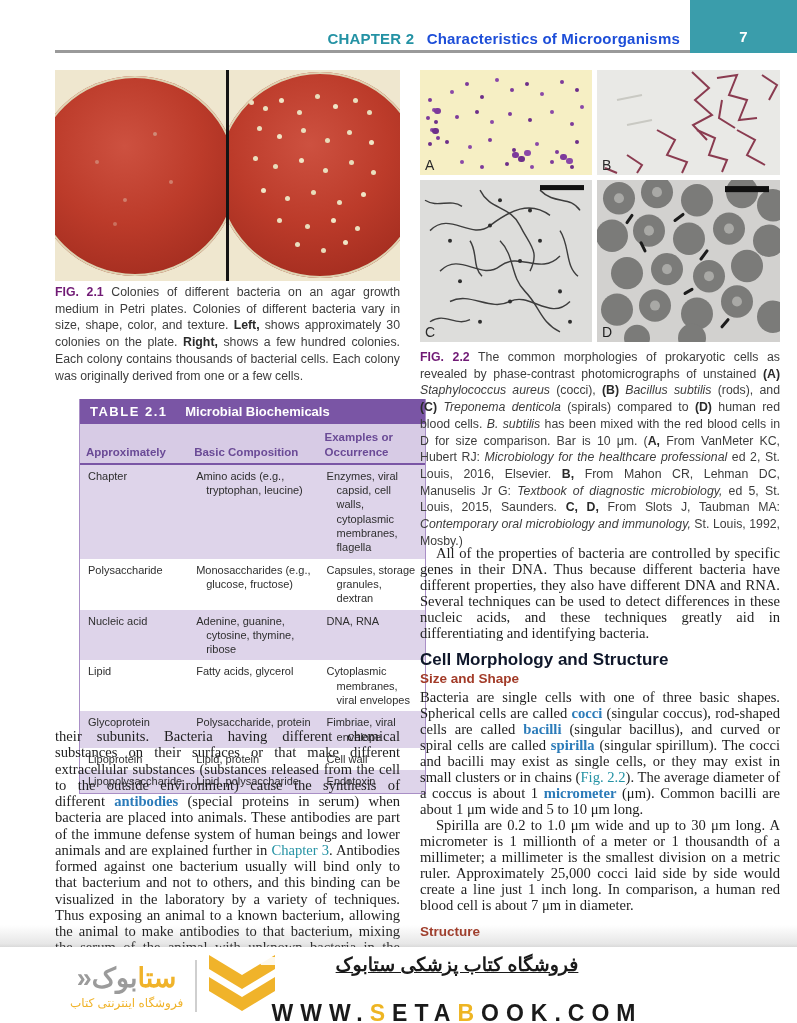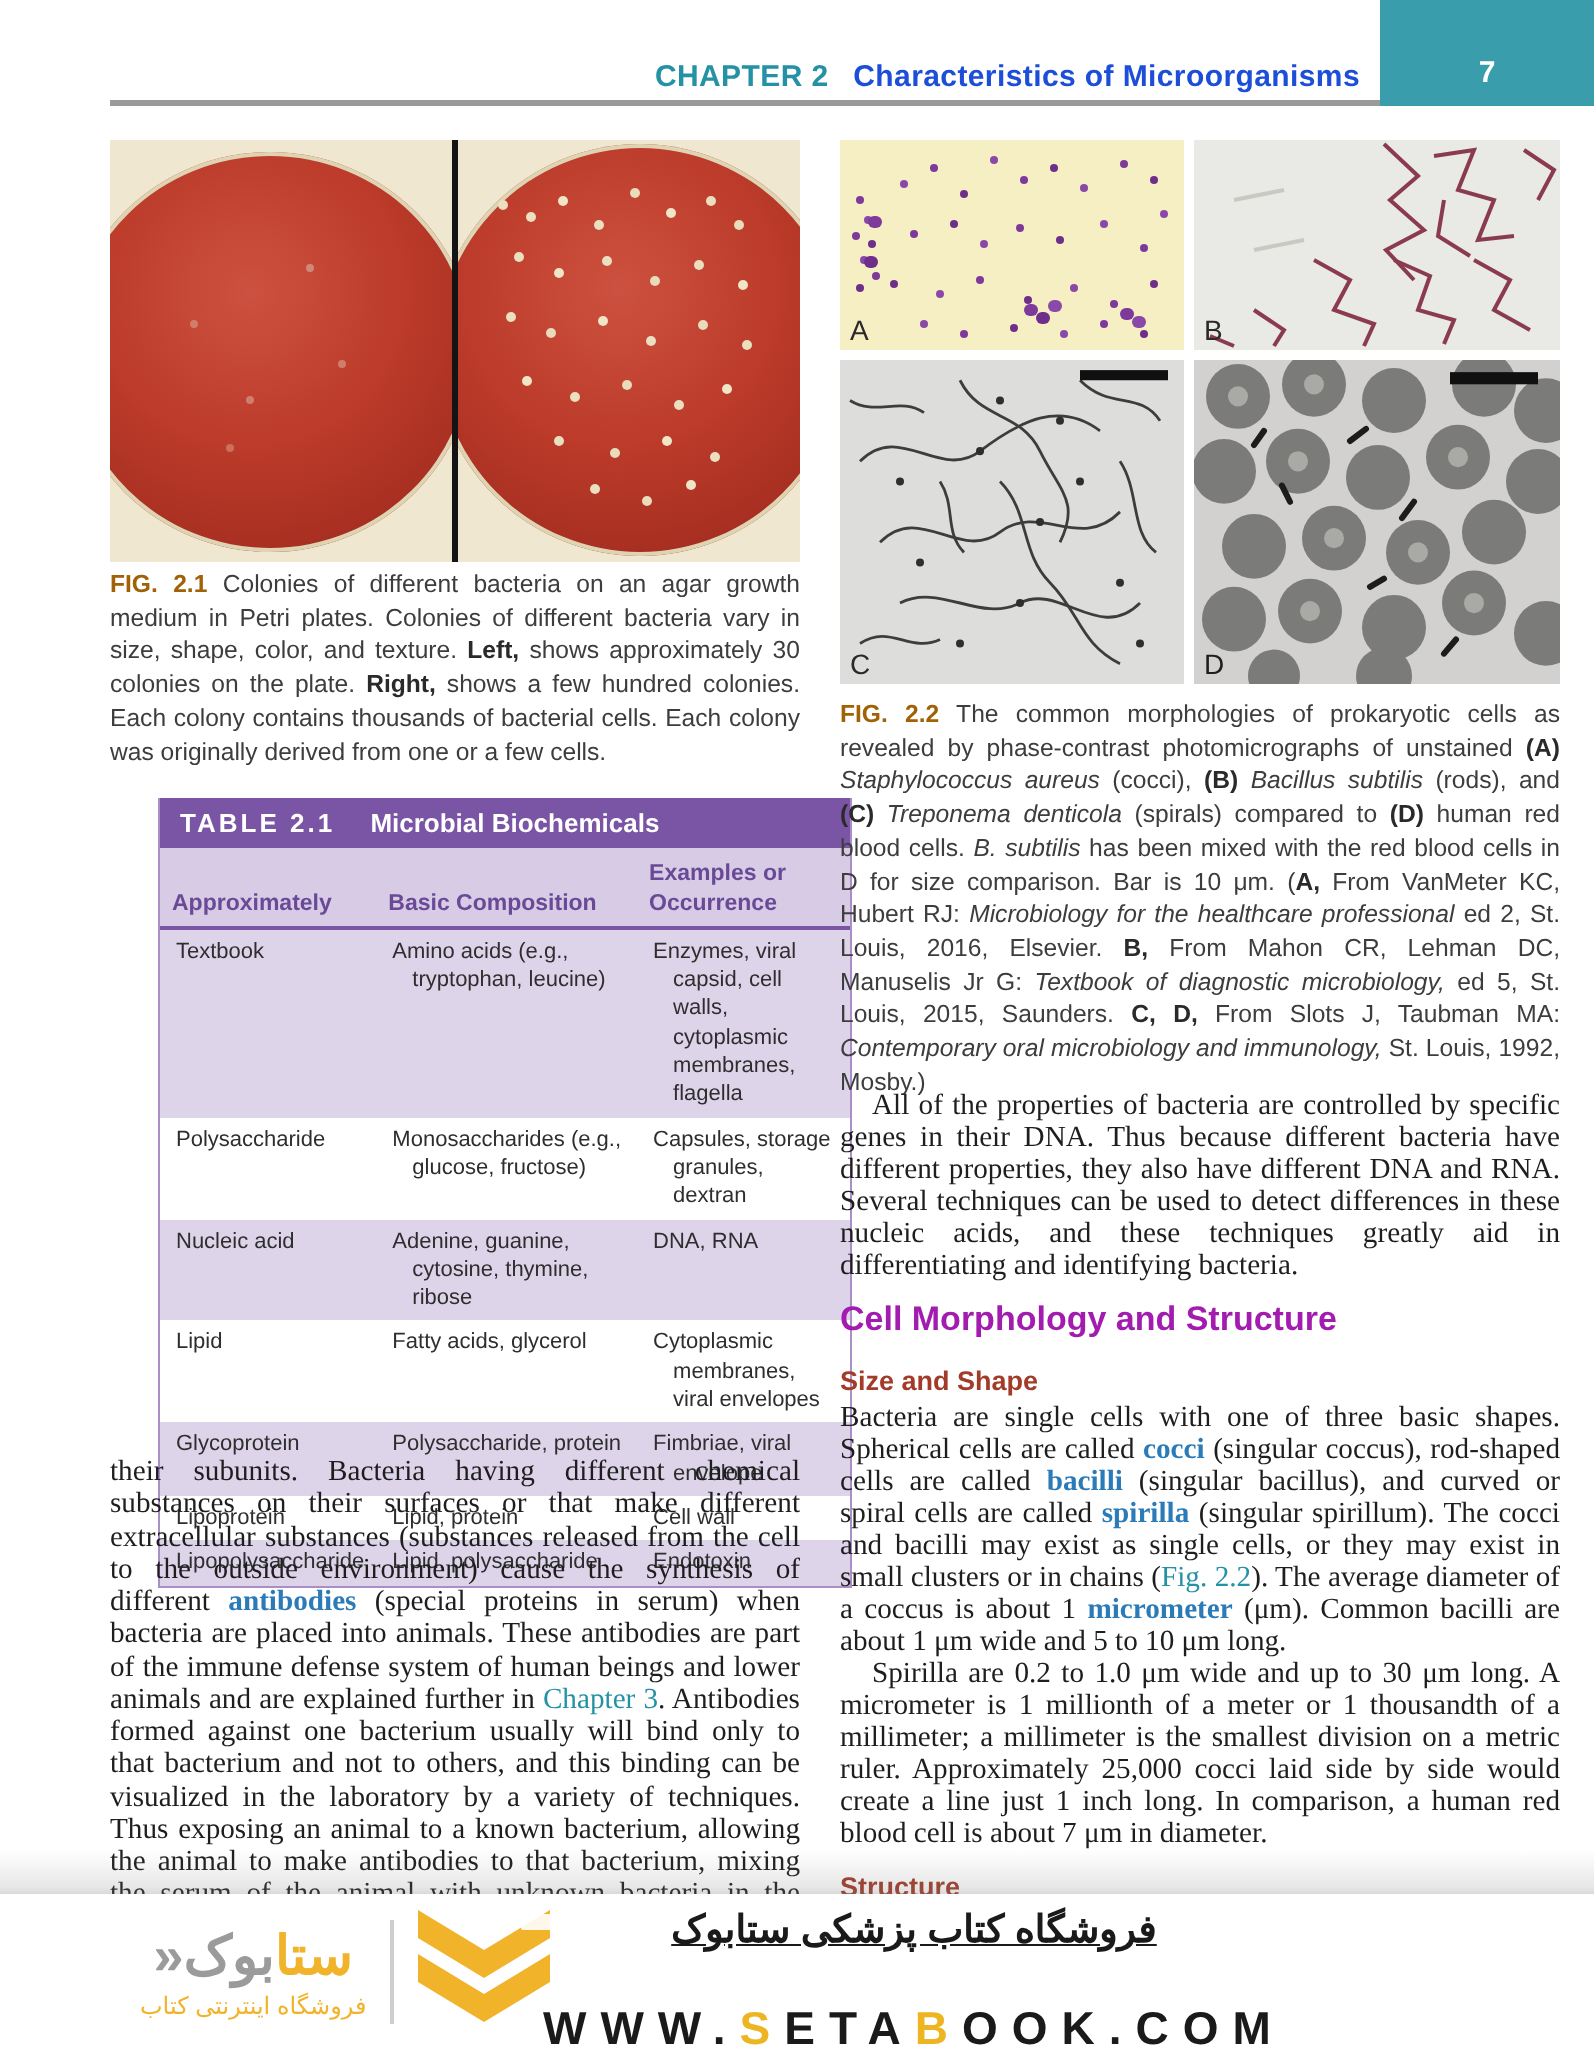--- a/index.html
+++ b/index.html
@@ -41,21 +41,21 @@
      36px 96px 0 #eadfbe,62px 90px 0 #e8dcba,88px 100px 0 #eadfbe,112px 92px 0 #f0e6c6,
      28px 118px 0 #eadfbe,56px 124px 0 #e8dcba,82px 118px 0 #f0e6c6,106px 126px 0 #eadfbe,
      46px 142px 0 #eadfbe,72px 148px 0 #e8dcba,94px 140px 0 #f0e6c6;}
   .col-l{left:40px;top:90px;width:4px;height:4px;background:#d07e6c;box-shadow:
      28px 38px 0 #d07e6c,58px -28px 0 #cf8a77,18px 62px 0 #c9705e,74px 20px 0 #d07e6c;}
 
   
   .caption{font-size:12.3px;line-height:1.36;color:#3d3d3d;text-align:justify;}
   .cap1{top:284px;}
   .cap2{top:349px;}
-  .seg-figlabel{color:#a16207;font-weight:bold;}
+  .seg-figlabel{color:#701a75;font-weight:bold;}
   .seg-b{font-weight:bold;color:#2a2a2a;}
   .seg-i{font-style:italic;}
   .seg-link{color:#2b7bb9;font-weight:bold;}
   .seg-tlink{color:#2492a4;}
   .seg-gold{color:#eeb523;}
 
   
   .tablewrap{top:399px;border:1px solid #a98fc6;border-top:none;margin-left:24px;}
   .tbl-titlebar{background:#7a55a5;color:#ffffff;padding:5px 10px;font-size:13px;font-weight:bold;}
   .tbl-titlebar .tbl-num{letter-spacing:1.5px;margin-right:14px;}
@@ -71,21 +71,21 @@
   th.c2,td:nth-child(2){width:38%;}
   th.c3,td:nth-child(3){width:31%;}
 
   
   .bodytext{font-family:"Liberation Serif",serif;font-size:14.6px;line-height:1.1;
             color:#1e1e1e;text-align:justify;}
   .lbody{top:728px;line-height:1.115;}
   .rflow{top:545px;}
   .rflow p{margin:0 0 0 0;}
   .indent{text-indent:16px;}
-  .sec-head{font-size:17px;font-weight:bold;color:#a21caf;margin:10px 0 14px 0;
+  .sec-head{font-size:17px;font-weight:bold;color:#0f172a;margin:10px 0 2px 0;
             font-family:"Liberation Sans",sans-serif;}
   .sub-head{font-size:13.5px;font-weight:bold;color:#a23b28;margin:2px 0 2px 0;
             font-family:"Liberation Sans",sans-serif;}
   .sub-head2{margin-top:12px;}
 
   
   .fig2{top:70px;height:272px;display:grid;grid-template-columns:172px 1fr;
         grid-template-rows:105px 1fr;gap:5px;background:#ffffff;}
   .panel{position:relative;overflow:hidden;}
   .panelA{background:#f6efc4;}
@@ -157,21 +157,21 @@
       <thead>
         <tr>
           <th class="c1">Approximately</th>
           <th class="c2">Basic Composition</th>
           <th class="c3">Examples or Occurrence</th>
         </tr>
       </thead>
       <tbody>
           <tr>
             <td>
-              <span>Textbook</span>
+              <span>Chapter</span>
             </td>
             <td>
               <span>Amino acids (e.g., tryptophan, leucine)</span>
             </td>
             <td>
               <span>Enzymes, viral capsid, cell walls, cytoplasmic membranes, flagella</span>
             </td>
           </tr>
           <tr>
             <td>

